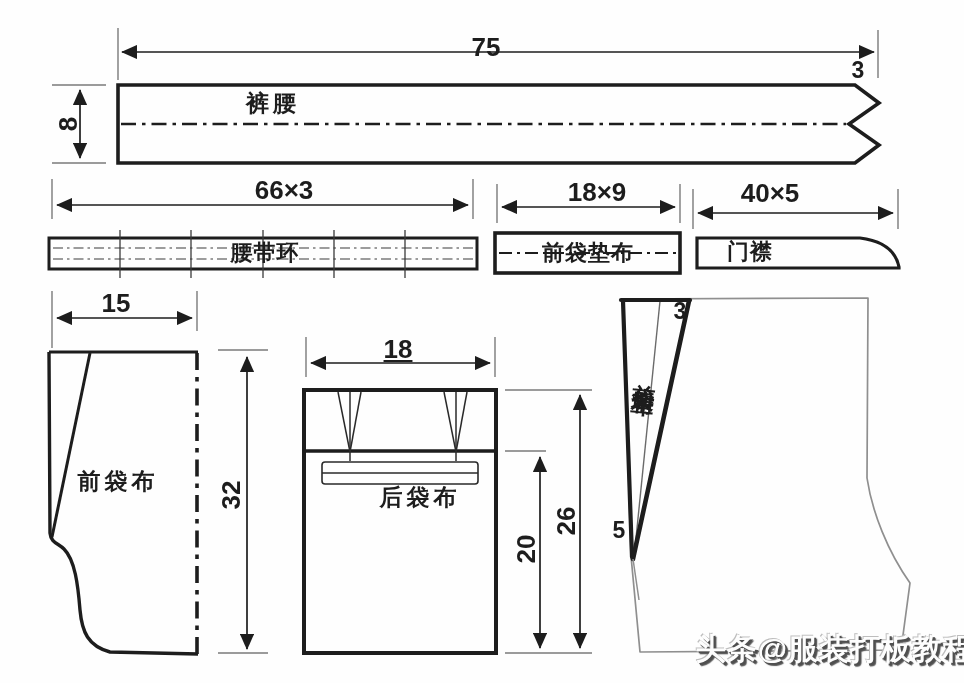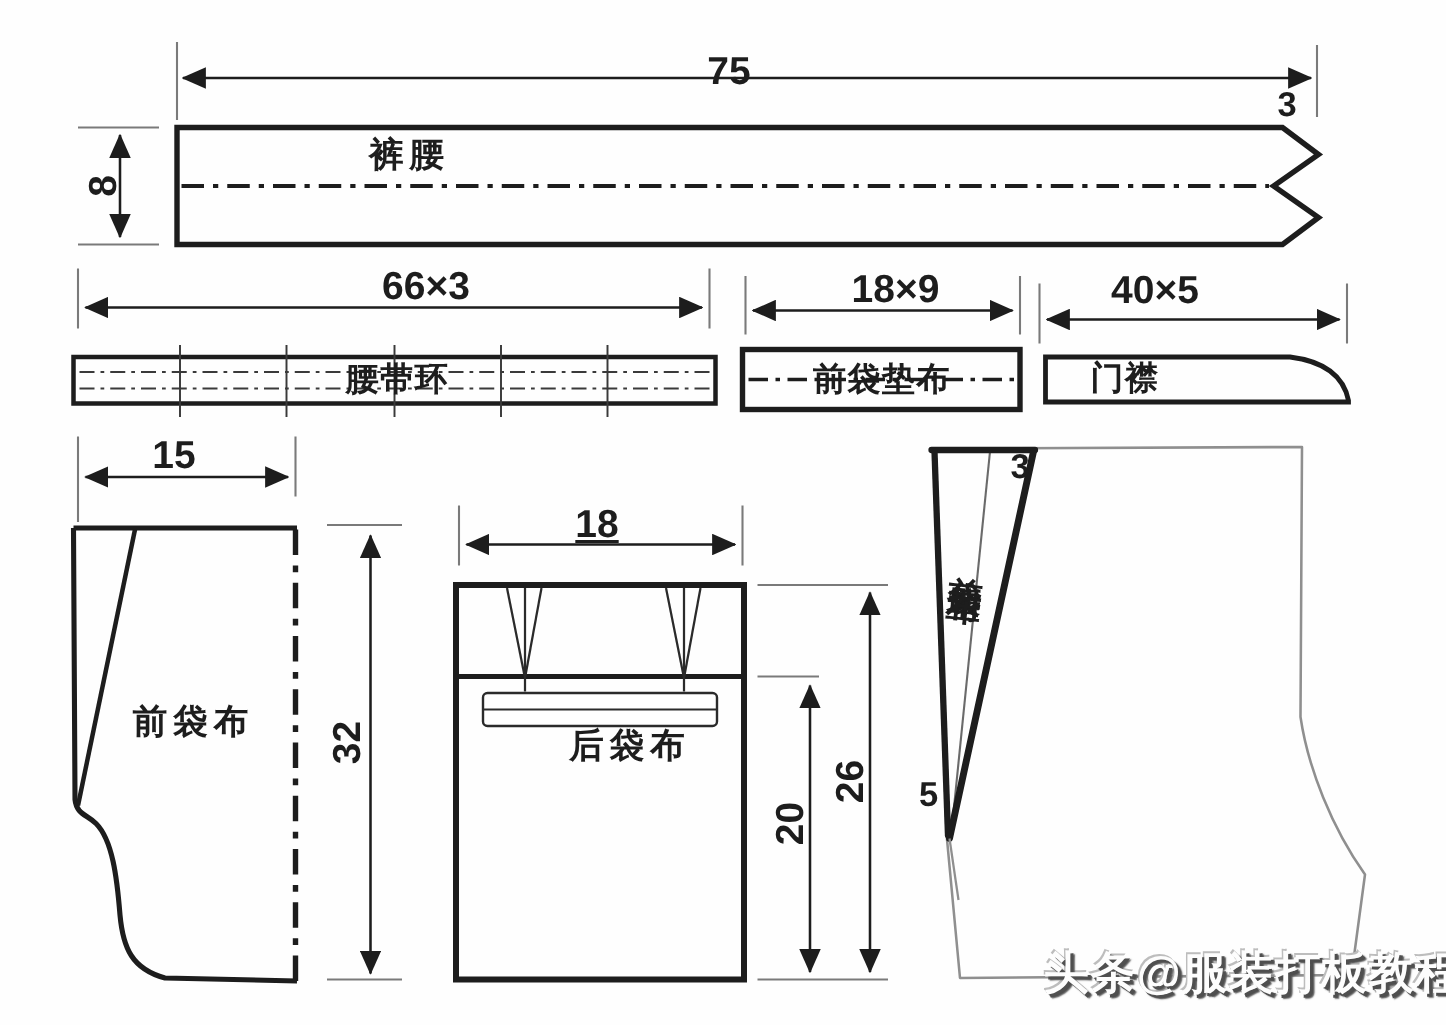--- a/index.html
+++ b/index.html
@@ -148,21 +148,21 @@
   <div class="lbl dim" style="left:284px;top:190px;">66×3</div>
   <div class="lbl part-sm" style="left:265px;top:253px;">腰带环</div>
 
   <div class="lbl dim" style="left:597px;top:192px;">18×9</div>
   <div class="lbl part-sm" style="left:588px;top:253px;">前袋垫布</div>
 
   <div class="lbl dim" style="left:770px;top:193px;">40×5</div>
   <div class="lbl part-sm" style="left:750px;top:252px;">门襟</div>
 
   <div class="lbl dim" style="left:116px;top:303px;">15</div>
-  <div class="lbl part" style="left:129px;top:481px;">前袋布</div>
+  <div class="lbl part" style="left:118px;top:481px;">前袋布</div>
   <div class="lbl rot dim" style="left:231px;top:495px;">32</div>
 
   <div class="lbl dim" style="left:398px;top:349px;text-decoration:underline;">18</div>
   <div class="lbl part" style="left:420px;top:497px;">后袋布</div>
   <div class="lbl rot dim" style="left:526px;top:549px;">20</div>
   <div class="lbl rot dim" style="left:566px;top:521px;">26</div>
 
   <div class="facing-label" style="left:646px;top:372px;">前袋垫布</div>
   <div class="lbl dim-sm" style="left:680px;top:311px;">3</div>
   <div class="lbl dim-sm" style="left:619px;top:530px;">5</div>

